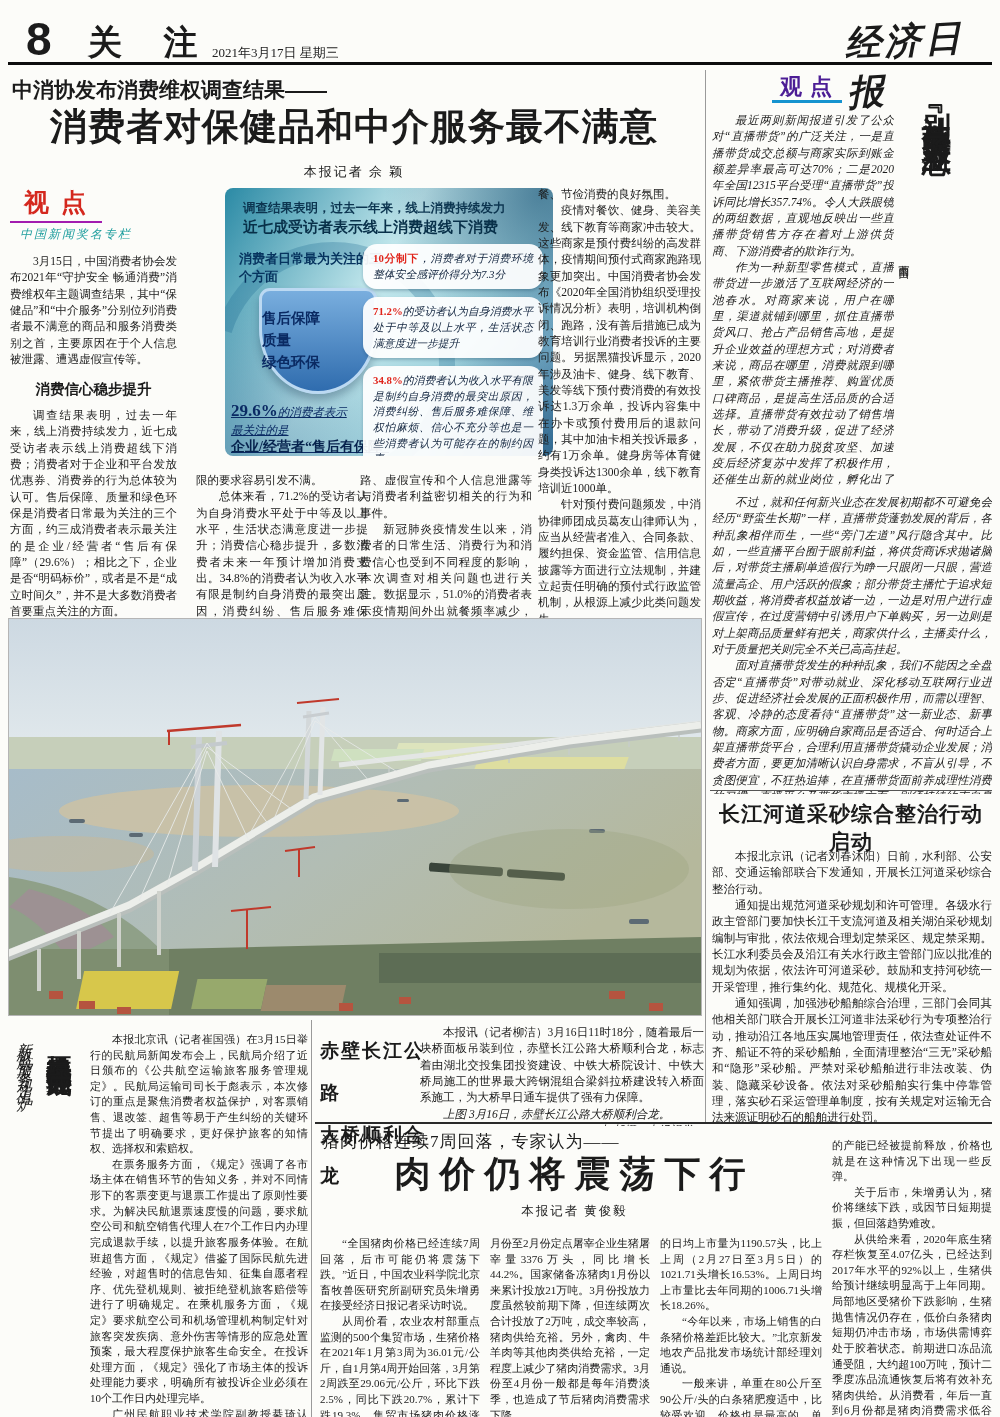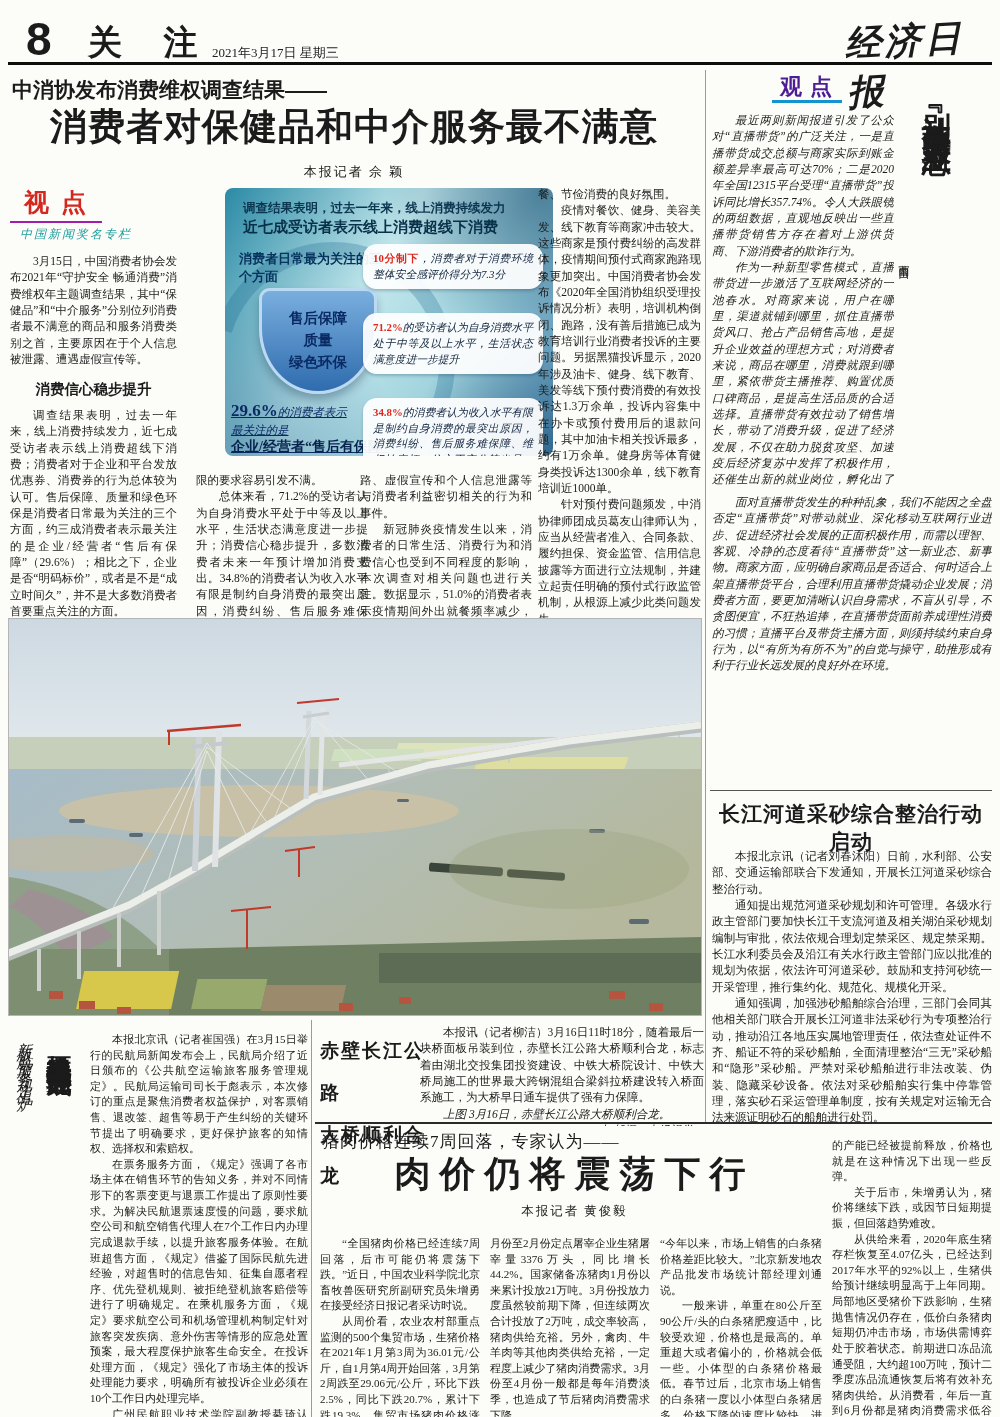--- a/index.html
+++ b/index.html
@@ -39,28 +39,28 @@
   .ig-swirl{position:absolute;left:-14px;top:54px;width:212px;height:212px;border-radius:50%;
             border:16px solid rgba(22,96,140,.26);border-left-color:transparent;transform:rotate(-28deg);}
   .ig-line1{position:absolute;left:18px;top:12px;font-size:12.5px;font-weight:bold;color:#0c3550;}
   .ig-line2{position:absolute;left:18px;top:30px;font-size:15px;font-weight:900;color:#083049;
             font-family:"Liberation Sans",sans-serif;}
   .ig-left-title{position:absolute;left:14px;top:62px;width:152px;font-size:13px;font-weight:900;
                  color:#06335e;font-family:"Liberation Sans",sans-serif;}
   .ig-shield{position:absolute;left:34px;top:100px;width:112px;height:100px;
              border-radius:12px 12px 55% 55%/12px 12px 68% 68%;
              background:linear-gradient(#79aede,#2f6cae);border:3px solid #bcd9f2;
-             display:flex;flex-direction:column;align-items:center;justify-content:center;
+             display:flex;flex-direction:column;align-items:flex-start;justify-content:center;
              color:#0a2a63;font-weight:900;font-size:14.5px;line-height:1.5;
              font-family:"Liberation Sans",sans-serif;box-shadow:0 6px 8px rgba(10,40,70,.3);}
   .ig-stat{position:absolute;left:6px;top:212px;width:168px;text-align:left;color:#0a2a63;
            font-size:11.5px;line-height:1.35;font-style:italic;text-decoration:underline;}
   .ig-stat .pct{font-size:17px;font-weight:900;font-style:normal;}
   .ig-stat .strong{font-style:normal;font-weight:900;color:#06224d;font-size:14px;}
-  .ig-bubbles{position:absolute;right:10px;top:56px;width:180px;display:flex;flex-direction:column;gap:24px;}
+  .ig-bubbles{position:absolute;right:10px;top:56px;width:180px;display:flex;flex-direction:column;gap:8px;}
   .bubble{background:rgba(255,255,255,.93);border-radius:14px;padding:7px 10px;font-size:10.8px;
           line-height:1.45;color:#10233d;font-style:italic;text-align:justify;box-shadow:0 2px 3px rgba(10,50,80,.25);}
   .bubble .hl{color:#e0251b;font-weight:900;font-style:normal;}
   
   .v-rule-main{left:705px;top:70px;width:1px;height:1052px;background:#9a9a9a;}
   .guandian-label{left:712px;top:72px;width:190px;text-align:center;}
   .guandian-label span{color:#4c1d95;font-size:22px;font-weight:900;letter-spacing:8px;
         font-family:"Liberation Sans",sans-serif;border-bottom:3px solid #1593cf;padding:0 2px 1px 8px;}
   .guandian-p1{left:712px;top:104px;width:182px;height:378px;font-style:italic;}
   .guandian-p2{left:712px;top:486px;width:280px;height:300px;font-style:italic;}
@@ -166,20 +166,21 @@
       <p>针对预付费问题频发，中消协律师团成员葛友山律师认为，应当从经营者准入、合同条款、履约担保、资金监管、信用信息披露等方面进行立法规制，并建立起责任明确的预付式行政监管机制，从根源上减少此类问题发生。</p>
     </div>
 
   <div class="abs v-rule-main"></div>
   <div class="abs guandian-label"><span>观点</span></div>
   <div class="abs guandian-p1 bt">
       <p>最近两则新闻报道引发了公众对“直播带货”的广泛关注，一是直播带货成交总额与商家实际到账金额差异率最高可达70%；二是2020年全国12315平台受理“直播带货”投诉同比增长357.74%。令人大跌眼镜的两组数据，直观地反映出一些直播带货销售方存在着对上游供货商、下游消费者的欺诈行为。</p>
       <p>作为一种新型零售模式，直播带货进一步激活了互联网经济的一池春水。对商家来说，用户在哪里，渠道就铺到哪里，抓住直播带货风口、抢占产品销售高地，是提升企业效益的理想方式；对消费者来说，商品在哪里，消费就跟到哪里，紧依带货主播推荐、购置优质口碑商品，是提高生活品质的合适选择。直播带货有效拉动了销售增长，带动了消费升级，促进了经济发展，不仅在助力脱贫攻坚、加速疫后经济复苏中发挥了积极作用，还催生出新的就业岗位，孵化出了以李佳琦、薇娅等为代表的一批网红带货主播。可以说，商家和消费者以直播平台为媒介，以带货主播为连接，在后电商时代共同谱写了繁荣与共、和谐互促的数字经济新篇章。</p>
     </div>
   <div class="abs guandian-p2 bt">
+      <p>不过，就和任何新兴业态在发展初期都不可避免会经历“野蛮生长期”一样，直播带货蓬勃发展的背后，各种乱象相伴而生，一些“旁门左道”风行隐含其中。比如，一些直播平台囿于眼前利益，将供货商诉求抛诸脑后，对带货主播刷单造假行为睁一只眼闭一只眼，营造流量高企、用户活跃的假象；部分带货主播忙于追求短期收益，将消费者权益放诸一边，一边是对用户进行虚假宣传，在过度营销中引诱用户下单购买，另一边则是对上架商品质量鲜有把关，商家供什么，主播卖什么，对于质量把关则完全不关已高高挂起。</p>
       <p>面对直播带货发生的种种乱象，我们不能因之全盘否定“直播带货”对带动就业、深化移动互联网行业进步、促进经济社会发展的正面积极作用，而需以理智、客观、冷静的态度看待“直播带货”这一新业态、新事物。商家方面，应明确自家商品是否适合、何时适合上架直播带货平台，合理利用直播带货撬动企业发展；消费者方面，要更加清晰认识自身需求，不盲从引导，不贪图便宜，不狂热追捧，在直播带货面前养成理性消费的习惯；直播平台及带货主播方面，则须持续约束自身行为，以“有所为有所不为”的自觉与操守，助推形成有利于行业长远发展的良好外在环境。</p>
     </div>
   <div class="abs guandian-vhead">别让『造假者』毁了新业态</div>
   <div class="abs guandian-author">曹雨田</div>
   <div class="abs rule-guandian"></div>
 
   <div class="abs cj-headline">长江河道采砂综合整治行动启动</div>
   <div class="abs cj-body bt">
       <p>本报北京讯（记者刘春沐阳）日前，水利部、公安部、交通运输部联合下发通知，开展长江河道采砂综合整治行动。</p>
       <p>通知提出规范河道采砂规划和许可管理。各级水行政主管部门要加快长江干支流河道及相关湖泊采砂规划编制与审批，依法依规合理划定禁采区、规定禁采期。长江水利委员会及沿江有关水行政主管部门应以批准的规划为依据，依法许可河道采砂。鼓励和支持河砂统一开采管理，推行集约化、规范化、规模化开采。</p>
@@ -320,20 +321,21 @@
   <div class="abs pork-byline">本报记者 黄俊毅</div>
   <div class="abs pork-col pc1 bt">
       <p>“全国猪肉价格已经连续7周回落，后市可能仍将震荡下跌。”近日，中国农业科学院北京畜牧兽医研究所副研究员朱增勇在接受经济日报记者采访时说。</p>
       <p>从周价看，农业农村部重点监测的500个集贸市场，生猪价格在2021年1月第3周为36.01元/公斤，自1月第4周开始回落，3月第2周跌至29.06元/公斤，环比下跌2.5%，同比下跌20.7%，累计下跌19.3%。集贸市场猪肉价格涨至2021年1月第3周54.22元/公斤后连续7周回落，3月第2周为46.26元/公斤，环比下跌2.5%，同比下跌20.9%，累计下跌了14.7%。</p>
     </div>
   <div class="abs pork-col pc2 bt cont">
       <p>月份至2月份定点屠宰企业生猪屠宰量3376万头，同比增长44.2%。国家储备冻猪肉1月份以来累计投放21万吨。3月份投放力度虽然较前期下降，但连续两次合计投放了2万吨，成交率较高，猪肉供给充裕。另外，禽肉、牛羊肉等其他肉类供给充裕，一定程度上减少了猪肉消费需求。3月份至4月份一般都是每年消费淡季，也造成了节后猪肉消费需求下降。</p>
       <p>在北京新发地农产品批发市场，3月12日，白条猪批发平均价是30.75元/公斤，比上上周同期（3月5日）的32.0元/公斤下降3.91%，比上月同期的34.75元/公斤下降11.51%，比去年同期的43.30元/公斤下降28.98%。周环比小幅下降，月环比、年同比大幅下降。上周白条猪</p>
     </div>
   <div class="abs pork-col pc3 bt cont">
+      <p>的日均上市量为1190.57头，比上上周（2月27日至3月5日）的1021.71头增长16.53%。上周日均上市量比去年同期的1006.71头增长18.26%。</p>
       <p>“今年以来，市场上销售的白条猪价格差距比较大。”北京新发地农产品批发市场统计部经理刘通说。</p>
       <p>一般来讲，单重在80公斤至90公斤/头的白条猪肥瘦适中，比较受欢迎，价格也是最高的。单重超大或者偏小的，价格就会低一些。小体型的白条猪价格最低。春节过后，北京市场上销售的白条猪一度以小体型白条猪居多，价格下降的速度比较快。进入3月份以后，小体型白条猪占比明显降低，大体型白条猪占比明显增大，说明有一部分增加</p>
     </div>
   <div class="abs pc4 bt cont">
       <p>的产能已经被提前释放，价格也就是在这种情况下出现一些反弹。</p>
       <p>关于后市，朱增勇认为，猪价将继续下跌，或因节日短期提振，但回落趋势难改。</p>
       <p>从供给来看，2020年底生猪存栏恢复至4.07亿头，已经达到2017年水平的92%以上，生猪供给预计继续明显高于上年同期。局部地区受猪价下跌影响，生猪抛售情况仍存在，低价白条猪肉短期仍冲击市场，市场供需博弈处于胶着状态。前期进口冻品流通受阻，大约超100万吨，预计二季度冻品流通恢复后将有效补充猪肉供给。从消费看，年后一直到6月份都是猪肉消费需求低谷季。因此，总体来看，猪价将会稳中趋降。</p>
     </div>
 
 </div>

